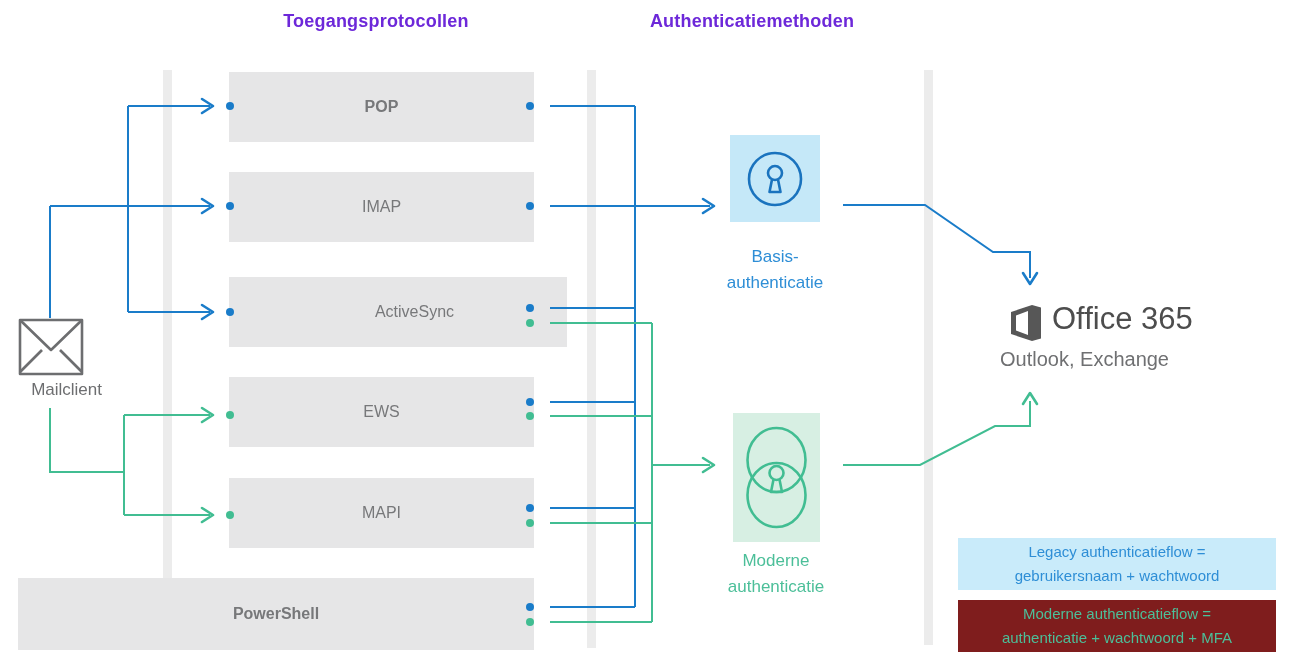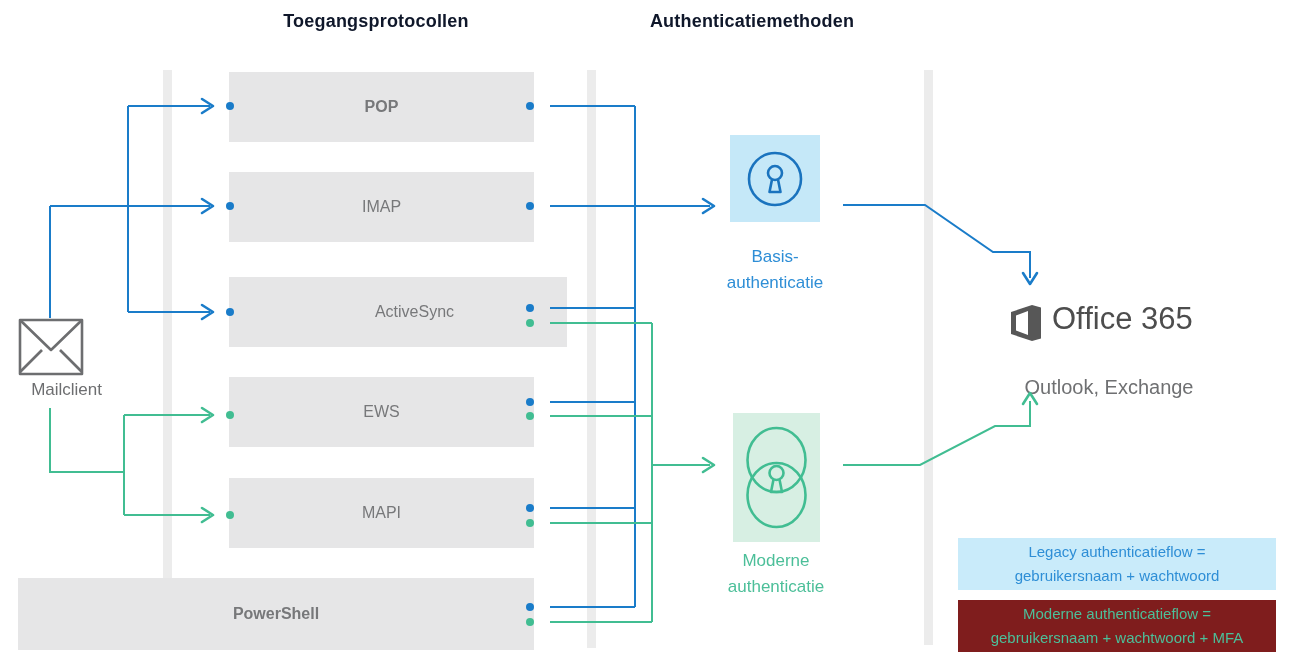--- a/index.html
+++ b/index.html
@@ -2,39 +2,39 @@
 <html><head>
 <meta charset="utf-8">
 <style>
   html,body { margin:0; padding:0; background:#ffffff; }
   .canvas {
     position:relative; width:1294px; height:668px; background:#ffffff;
     font-family:"Liberation Sans", sans-serif; overflow:hidden;
   }
   .hdr {
     position:absolute; top:11px; width:320px; text-align:center;
-    font-size:18px; font-weight:bold; color:#0f172a; letter-spacing:.2px;
+    font-size:18px; font-weight:bold; color:#6d28d9; letter-spacing:.2px;
   }
   .divider { position:absolute; top:70px; height:578px; width:9px; background:#ececec; }
   .pbox {
     position:absolute; left:229px; width:305px; height:70px;
     background:#e6e6e7; color:#77787a; font-size:16px;
     display:flex; align-items:center; justify-content:center;
   }
   .authbox { position:absolute; display:flex; align-items:center; justify-content:center; }
   .authlabel { position:absolute; text-align:center; font-size:17px; line-height:26px; }
   .authlabel div { white-space:nowrap; }
   .legendbox {
     position:absolute; left:958px; width:318px; height:52px;
     display:flex; flex-direction:column; align-items:center; justify-content:center;
     font-size:15px; line-height:24px; text-align:center;
   }
   .legendbox div { white-space:nowrap; }
   .o365title { position:absolute; left:1052px; top:301px; font-size:31px; color:#4d4d4d; white-space:nowrap; }
-  .o365sub { position:absolute; left:1000px; top:348px; width:218px; text-align:center; font-size:20px; color:#6f7072; white-space:nowrap;margin-top:28px; }
+  .o365sub { position:absolute; left:1000px; top:348px; width:218px; font-size:20px; color:#6f7072; white-space:nowrap; }
   .maillabel { position:absolute; left:4px; top:380px; width:98px; text-align:right; font-size:17px; color:#6d6e70; }
   .iconwrap { position:absolute; }
   svg.lines { position:absolute; left:0; top:0; pointer-events:none; }
 </style>
 </head>
 <body>
 
 <div class="canvas">
 
   <div class="divider" style="left:163px;"></div>
@@ -111,21 +111,21 @@
   </div>
   <div class="o365title">Office 365</div>
   <div class="o365sub">Outlook, Exchange</div>
 
   <div class="legendbox" style="top:538px; background:#c9ebfa; color:#2e8ed6;">
     <div>Legacy authenticatieflow =</div>
     <div>gebruikersnaam + wachtwoord</div>
   </div>
   <div class="legendbox" style="top:600px; background:#7f1d1d; color:#4cbf99;">
     <div>Moderne authenticatieflow =</div>
-    <div>gebruikersnaam + wachtwoord + MFA</div>
+    <div>authenticatie + wachtwoord + MFA</div>
   </div>
 
   <svg class="lines" width="1294" height="668" viewBox="0 0 1294 668">
 
     <g fill="none" stroke="#1a7cc9" stroke-width="2">
       <path d="M50,318 V206"></path>
       <path d="M50,206 H210"></path>
       <path d="M128,106 V312"></path>
       <path d="M128,106 H210"></path>
       <path d="M128,312 H210"></path>

